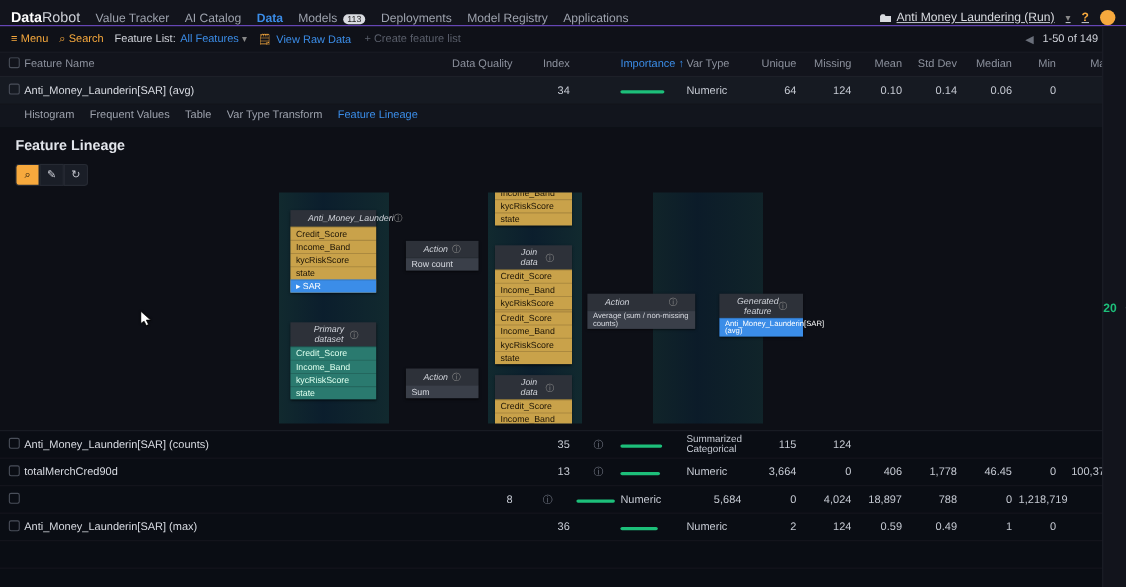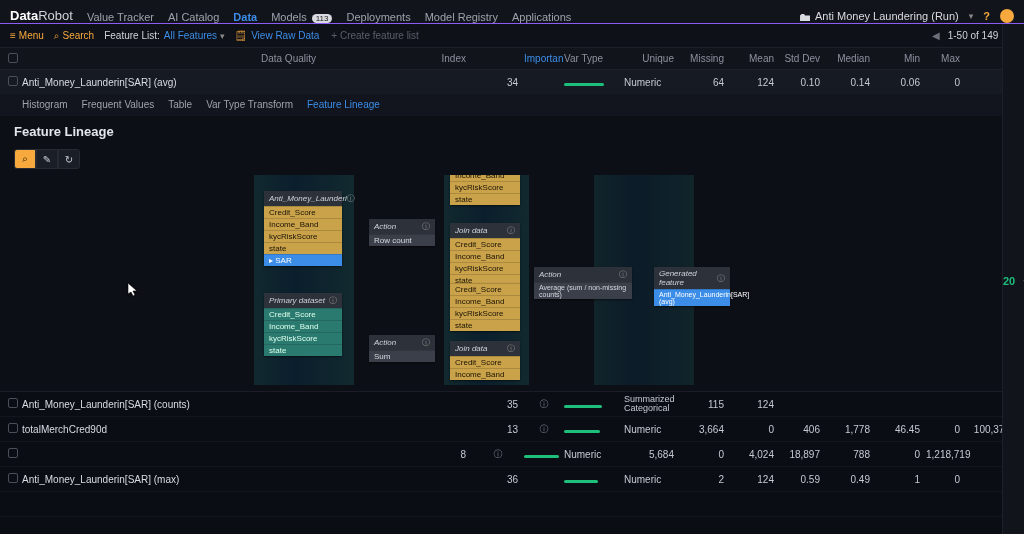--- a/index.html
+++ b/index.html
@@ -16,21 +16,21 @@
   
   .topnav {
     display: flex; align-items: flex-end; height: 24px;
     padding: 0 10px; background: #12141c; border-bottom: 1px solid #8b5cf6;
   }
   .brand { font-weight: 700; color: #fff; font-size: 13px; margin-right: 14px; }
   .brand .light { font-weight: 300; color: #cfd2d9; }
   .topnav a { color: #9da2ad; margin-right: 14px; font-size: 11px; cursor: pointer; }
   .topnav a.active { color: #3b8de8; font-weight: 600; }
   .badge { background: #d9dbe0; color: #222; font-size: 8px; padding: 0 4px; border-radius: 6px; margin-left: 2px; }
-  .topnav .rhs { margin-left: auto; display: flex; align-items: center; gap: 10px; }
+  .topnav .rhs { margin-left: auto; display: flex; align-items: center; gap: 10px; text-decoration: underline; }
   .project { color: #d9dbe0; font-size: 11px; }
   .project::before { content: ""; display:inline-block; width:10px; height:8px; background:#d9dbe0; margin-right:5px; vertical-align:middle; clip-path: polygon(0 100%,0 30%,15% 10%,40% 10%,50% 30%,100% 30%,100% 100%);}
   .chev { color:#888; font-size:9px; }
   .help { color:#f7a93d; font-weight:700; }
   .avatar { width:14px; height:14px; border-radius:50%; background:#f7a93d; }
   
   .secondbar {
     display:flex; align-items:center; height:24px; padding:0 10px;
     background:#0f1118; border-bottom:1px solid #1d2028; font-size:10px;
   }
@@ -113,22 +113,22 @@
         transparent 515px 580px,
         rgba(30,120,120,.2) 580px, rgba(10,40,60,.5) 620px, rgba(30,120,120,.2) 680px,
         transparent 680px);
     overflow:hidden;
   }
   .node {
     position:absolute; border-radius:2px; font-size:8px;
     box-shadow:0 1px 2px rgba(0,0,0,.5);
   }
   .node .hdr {
-    background:#2d3139; color:#cfd2d9; padding:2px 5px; font-style:italic;
-    display:flex; justify-content:space-between; align-items:center;
+    background:#2d3139; color:#cfd2d9; padding:2px 16px; font-style:italic;
+    display:flex; justify-content:space-between; align-items:center;text-align:center;
   }
   .node .hdr .i { color:#888; font-style:normal; font-size:8px; }
   .node .body { background:#c9a24a; }
   .node .body.dark { background:#3a3f49; }
   .node .body.teal { background:#2a7a6f; }
   .node .body.blue { background:#3b8de8; }
   .node .line { padding:1px 5px; color:#1c1406; border-top:1px solid rgba(0,0,0,.15); }
   .node .line.sel { background:#3b8de8; color:#fff; }
   .node .body.dark .line { color:#d6d9e0; }
   .node .body.blue .line { color:#fff; }
@@ -179,20 +179,21 @@
   <div class="score">20</div>
   <div style="color:#6a6f7a;font-size:8px">▾</div>
   <div class="dot-g"></div>
   <div class="dot-o"></div>
 </div>
 
 <div style="margin-right:22px">
 
 <div class="tablehdr">
   <div class="c"><span class="chk"></span></div>
+  <div>Feature Name</div>
   <div class="r">Data Quality</div>
   <div class="r">Index</div>
   <div></div>
   <div class="sort">Importance</div>
   <div>Var Type</div>
   <div class="r">Unique</div>
   <div class="r">Missing</div>
   <div class="r">Mean</div>
   <div class="r">Std Dev</div>
   <div class="r">Median</div>

